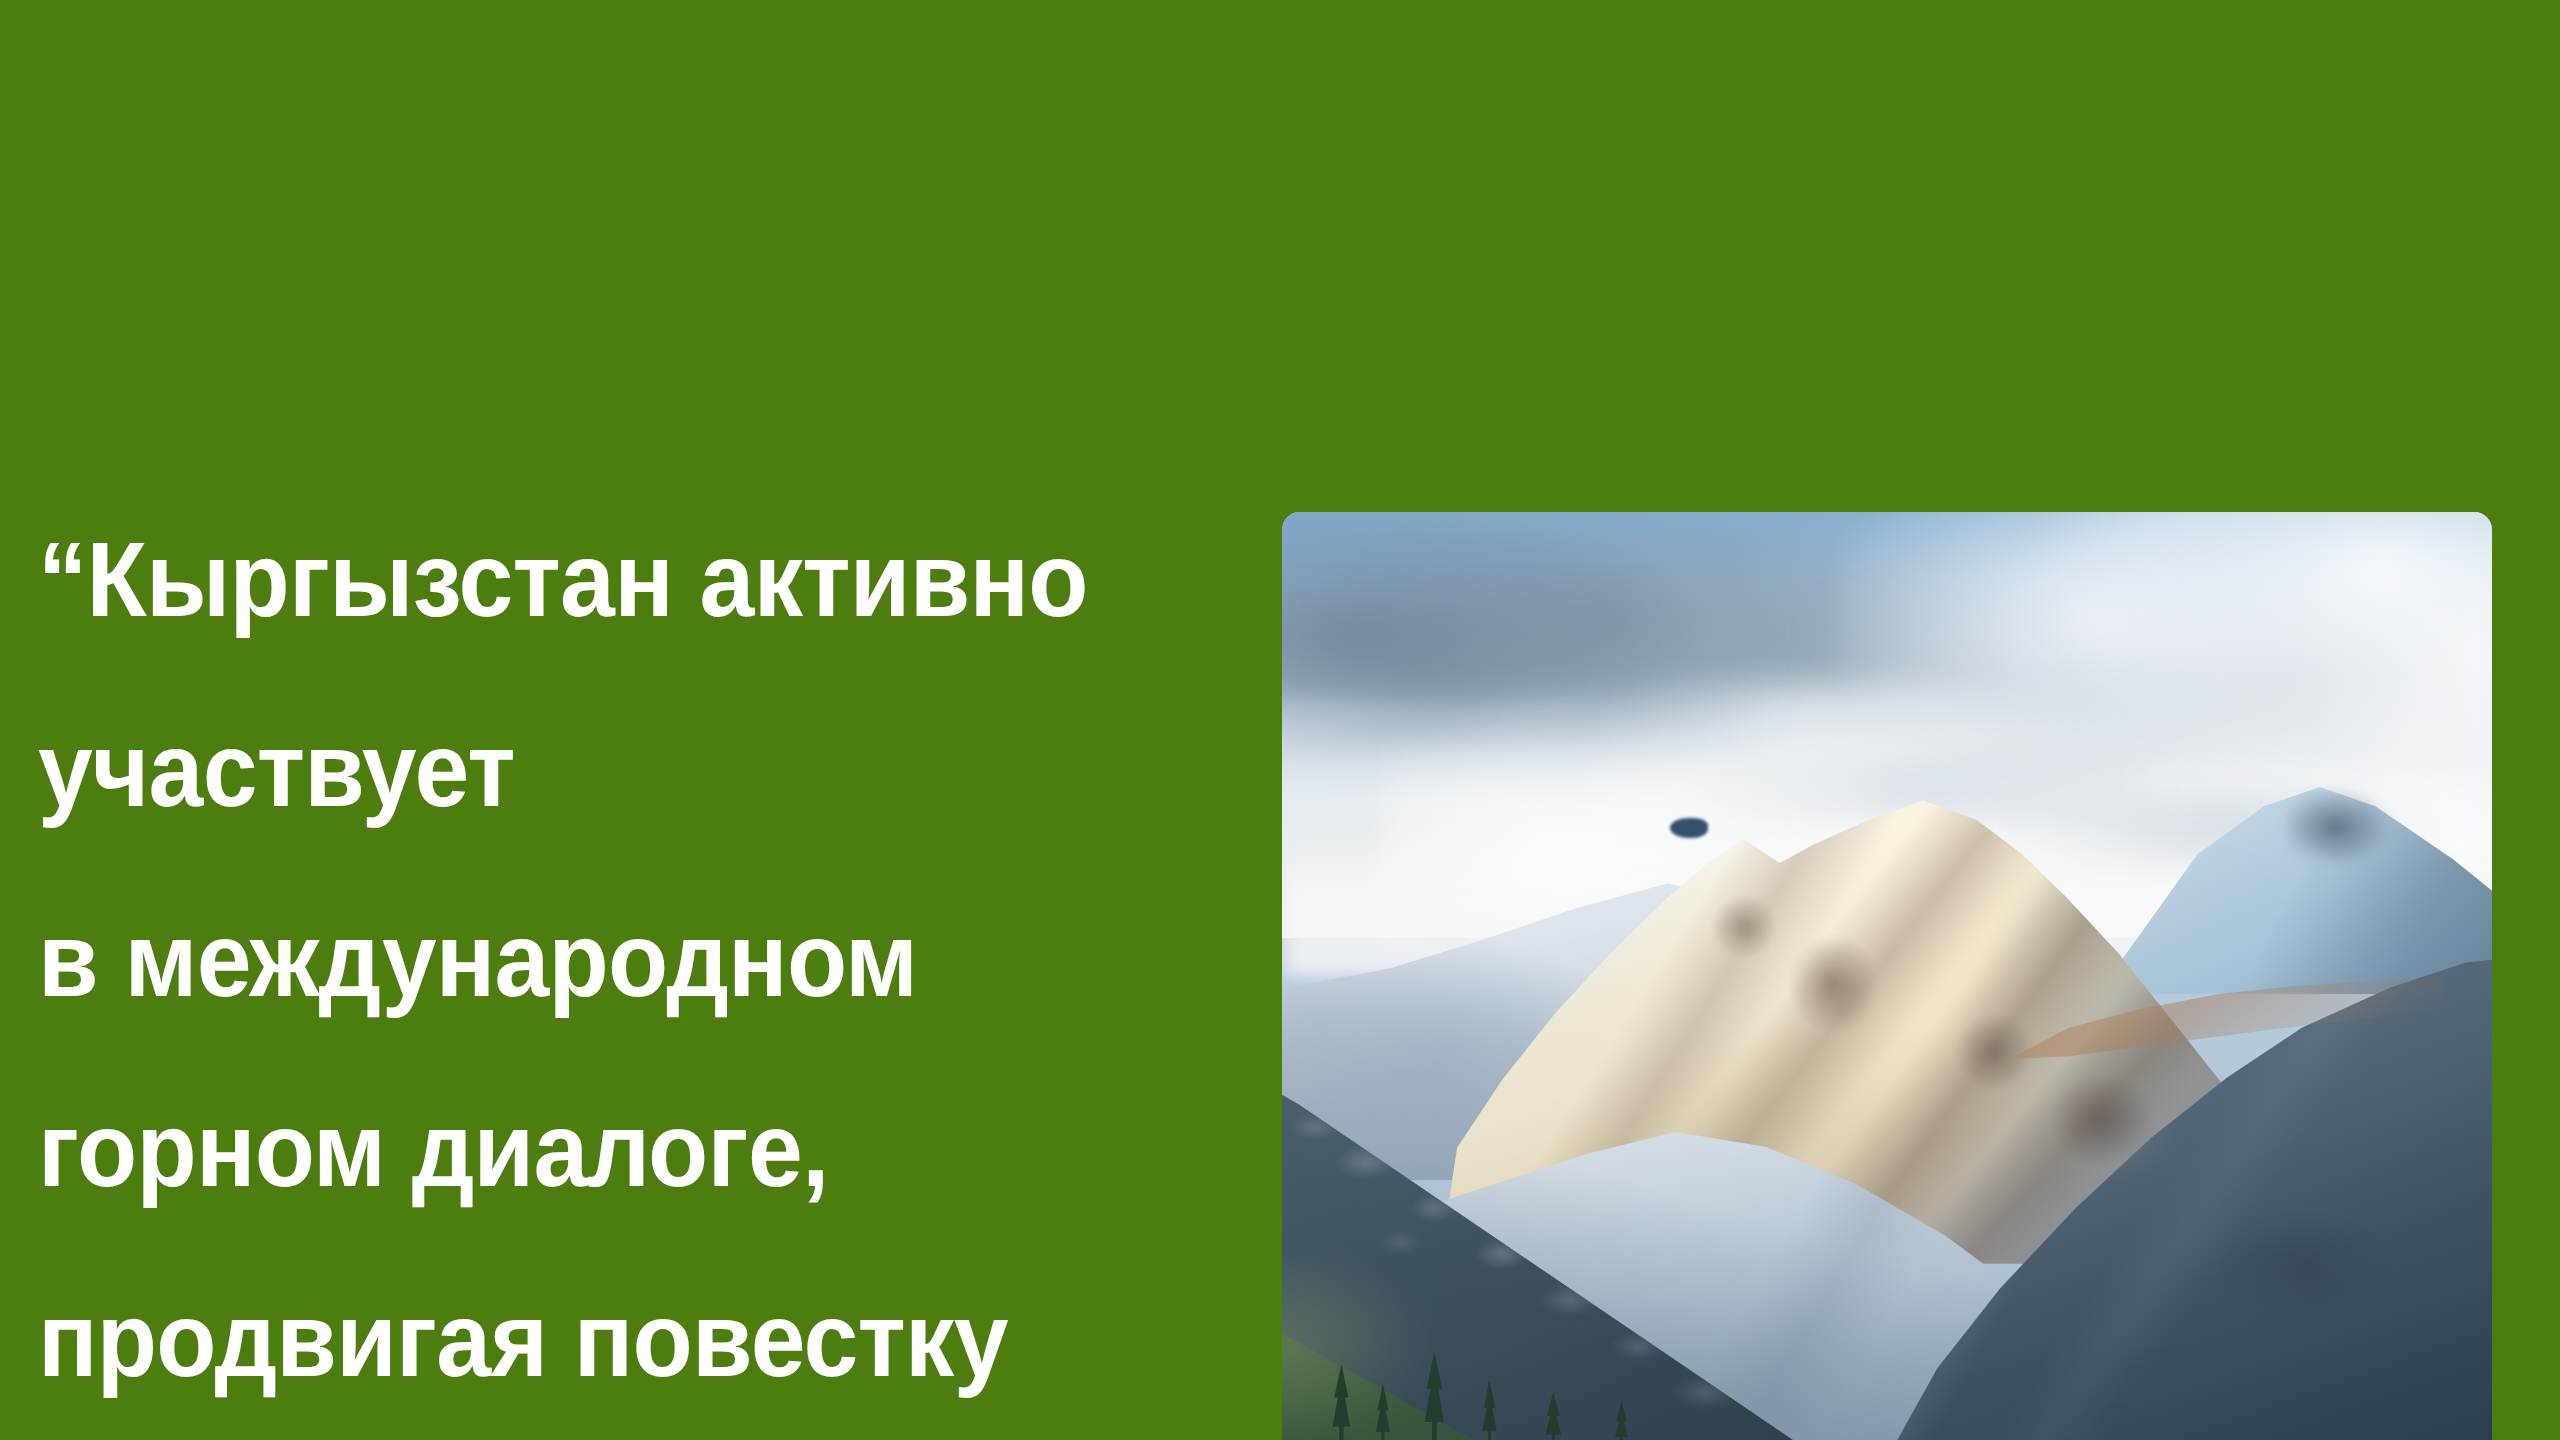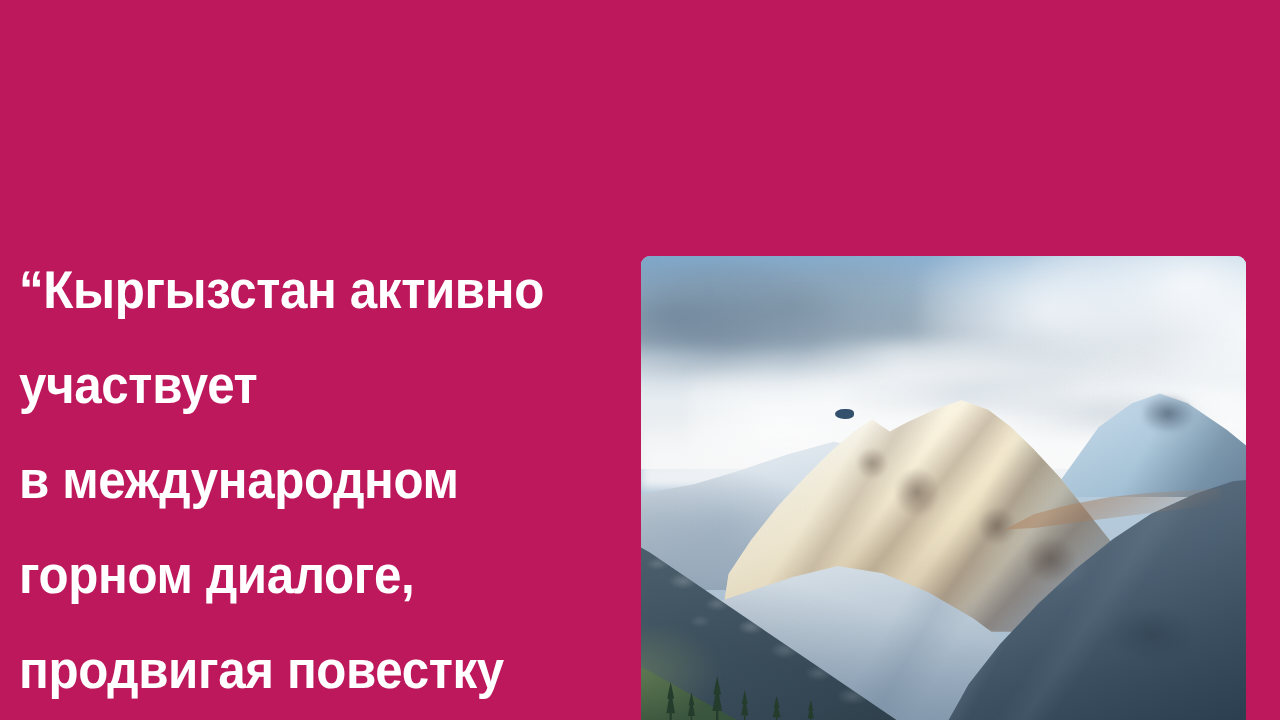--- a/index.html
+++ b/index.html
@@ -7,21 +7,21 @@
 
   html, body {
     width:1280px; height:720px;
     overflow:hidden;
     font-family:"Liberation Sans", sans-serif;
   }
 
   #slide {
     position:relative;
     width:1280px; height:720px;
-    background:#be185d;
+    background:#4d7c0f;
     overflow:hidden;
   }
 
   
   #quote-block {
     position:absolute;
     left:19px;
     top:243px;
     width:600px;
   }

